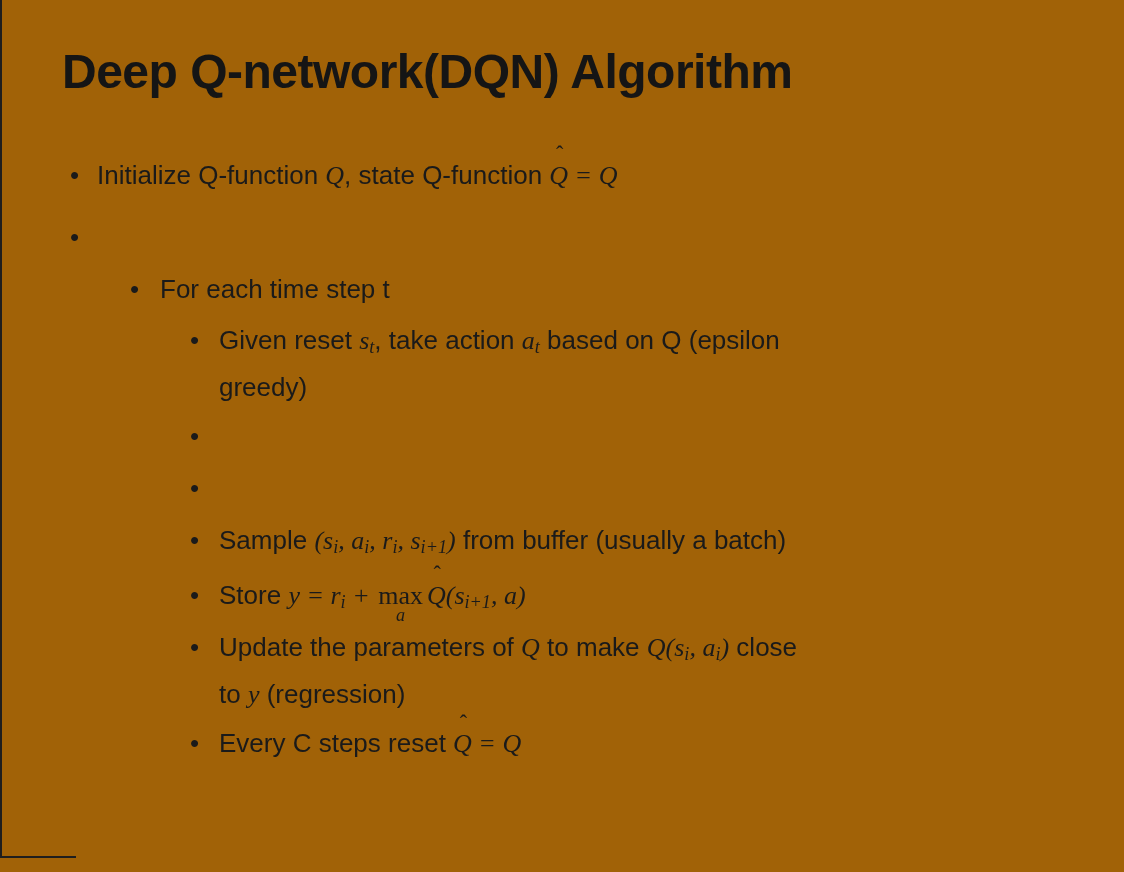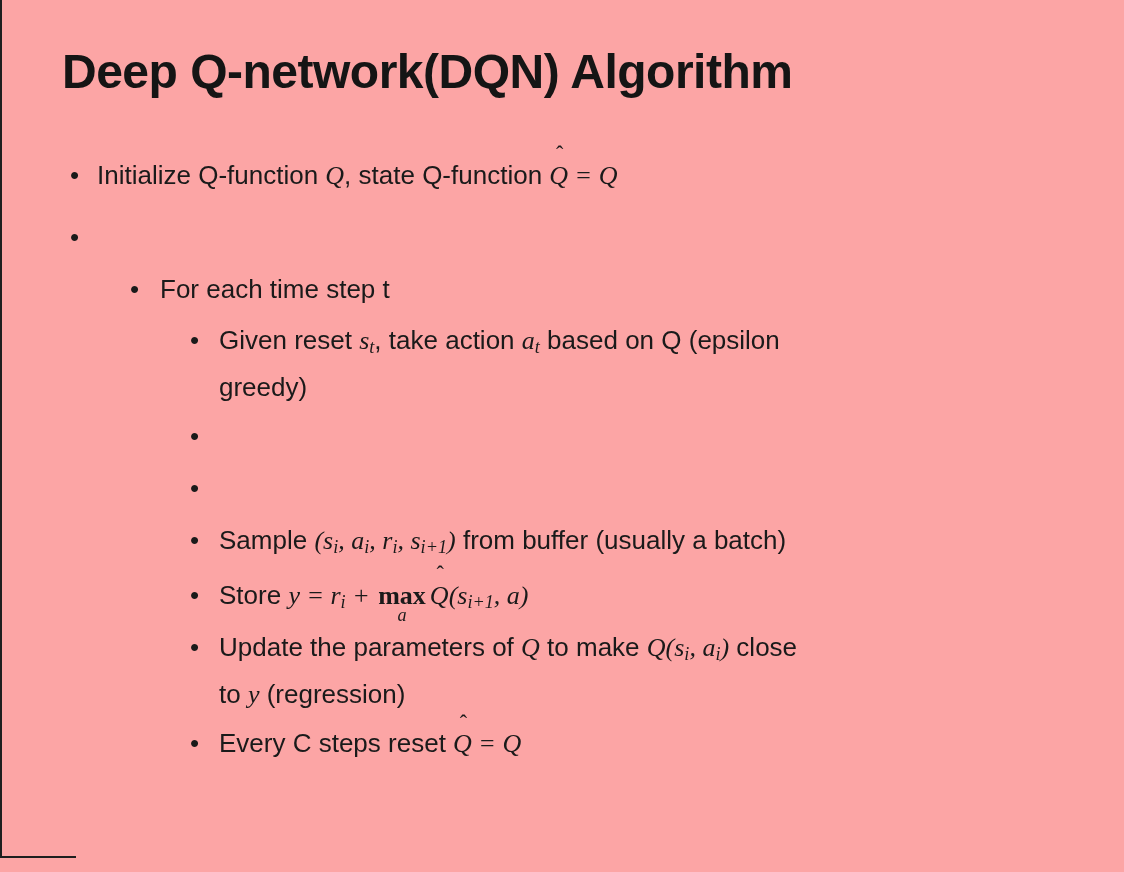--- a/index.html
+++ b/index.html
@@ -2,21 +2,21 @@
 <html><head>
 <meta charset="utf-8">
 <style>
   html,body{margin:0;padding:0;}
   body{
     width:1124px;height:872px;overflow:hidden;
     background:#ffffff;
     font-family:"Liberation Sans",sans-serif;
     color:#1a1a1a;
   }
-  .slide{position:relative;width:1124px;height:872px;background:#fca5a5;}
+  .slide{position:relative;width:1124px;height:872px;background:#a16207;}
   .border-left{position:absolute;left:0;top:0;width:2px;height:858px;background:#1e1e1e;}
   .border-bottom{position:absolute;left:0;top:856px;width:76px;height:2px;background:#1e1e1e;}
   .title{
     position:absolute;left:62px;top:44px;
     font-size:48px;font-weight:bold;letter-spacing:-0.5px;
     color:#151515;white-space:nowrap;
   }
   .content{position:absolute;left:0;top:152px;width:1124px;}
   .item{display:flex;align-items:flex-start;font-size:26px;line-height:46px;white-space:nowrap;}
   .item .marker{flex:0 0 auto;}
@@ -49,21 +49,21 @@
   }
   .hat-mark{
     position:absolute;top:-0.40em;left:55%;transform:translateX(-50%);
     font-style:normal;font-size:0.85em;line-height:1;
   }
   .underset{
     display:inline-flex;flex-direction:column;align-items:center;
     font-family:"Liberation Serif",serif;line-height:0.78;
     margin:0 4px 0 2px;
   }
-  .underset .over{font-style:normal;font-weight:bold;}
+  .underset .over{font-style:normal;}
   .underset .under{font-style:italic;font-size:0.7em;padding-top:2px;}
 </style>
 </head>
 <body>
 
 <div class="slide">
   <div class="border-left"></div>
   <div class="border-bottom"></div>
   <div class="title">Deep Q-network(DQN) Algorithm</div>
   <div class="content">

